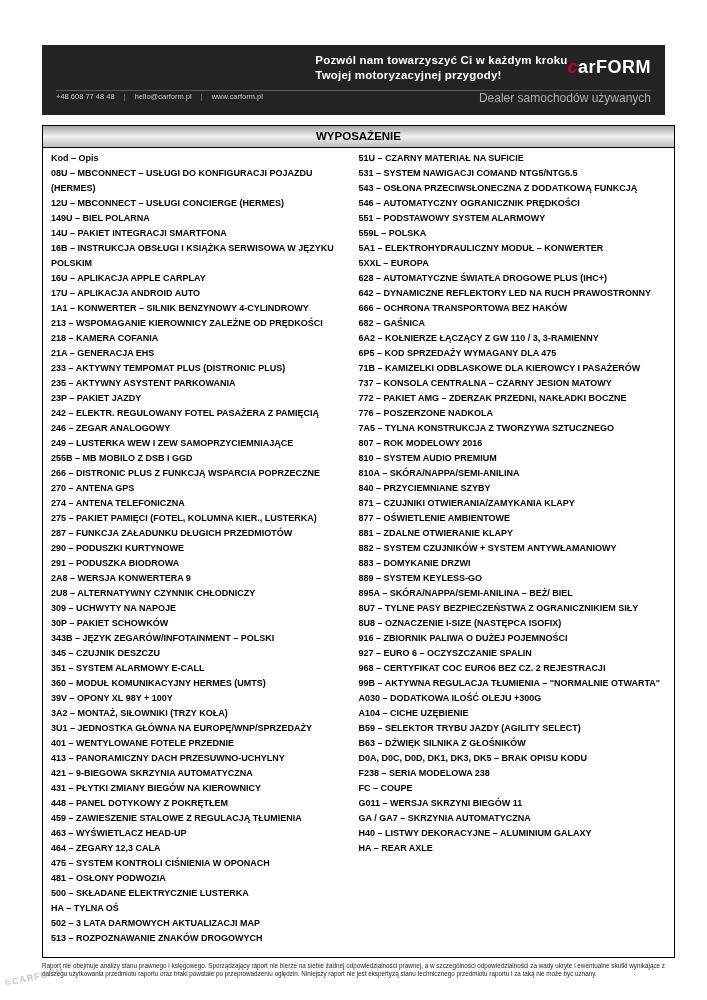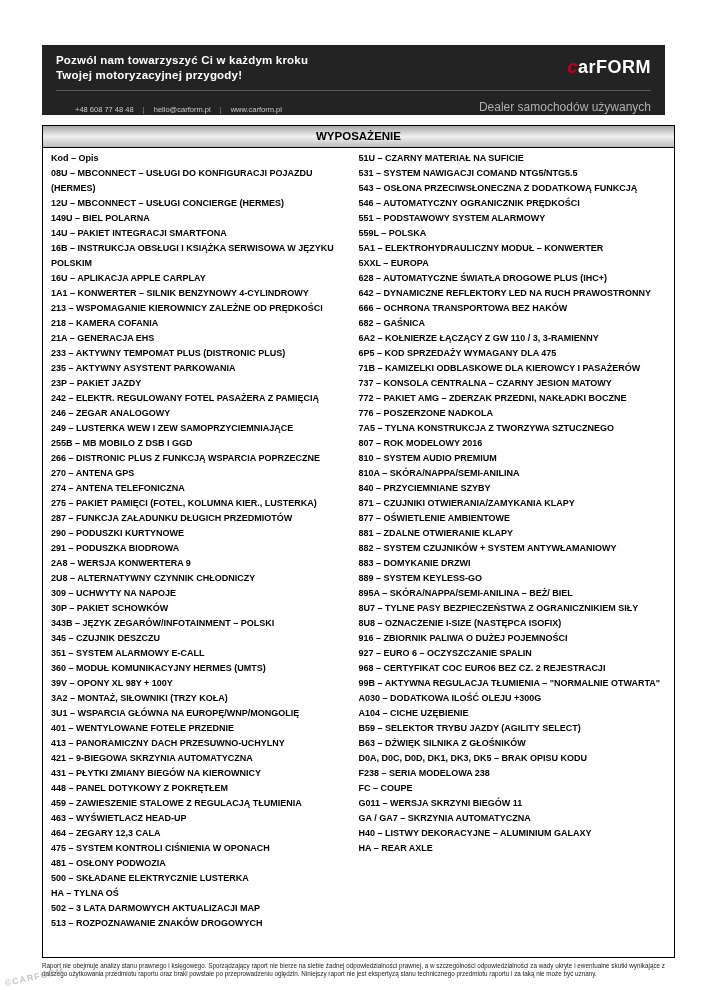--- a/index.html
+++ b/index.html
@@ -6,28 +6,28 @@
   .page {
     position:relative; width:707px; height:1000px; background:#ffffff;
     font-family:"Liberation Sans", sans-serif; overflow:hidden;
   }
 
   
   .banner {
     position:absolute; left:42px; right:42px; top:45px; height:70px;
     background:#232323; color:#fff; box-sizing:border-box; padding:0 14px;
   }
-  .banner-top { display:flex; justify-content:space-between; align-items:center; height:45px; }
+  .banner-top { display:flex; justify-content:flex-end; align-items:center; height:45px; }
   .tagline { font-weight:bold; font-size:11.5px; line-height:1.3; letter-spacing:0.2px; }
   .logo { font-size:18px; font-weight:bold; letter-spacing:0.5px; white-space:nowrap; }
   .logo-c { color:#c00020; font-style:italic; }
   .logo-ar { color:#ffffff; }
   .logo-form { color:#ffffff; }
   .banner-divider { border-top:1px solid #5a5a5a; height:0; }
-  .banner-bottom { display:flex; justify-content:space-between; align-items:flex-end; height:23px; font-size:7.5px; color:#c9c9c9;margin-left:19px; }
+  .banner-bottom { display:flex; justify-content:space-between; align-items:flex-start; height:23px; font-size:7.5px; color:#c9c9c9; }
   .contact span { vertical-align:middle; }
   .sep { margin:0 7px; color:#8a8a8a; }
   .dealer-sub { color:#b0b0b0; font-size:12px; }
 
   
   .equipment-box {
     position:absolute; left:42px; right:32px; top:125px; height:833px;
     border:1px solid #000; box-sizing:border-box; background:#fff; overflow:hidden;
   }
   .equipment-title {
@@ -88,20 +88,21 @@
     <div class="equipment-columns">
       <div class="col col-left">
         <div class="item col-header">Kod – Opis</div>
         <div>
             <div class="item">08U – MBCONNECT – USŁUGI DO KONFIGURACJI POJAZDU (HERMES)</div>
             <div class="item">12U – MBCONNECT – USŁUGI CONCIERGE (HERMES)</div>
             <div class="item">149U – BIEL POLARNA</div>
             <div class="item">14U – PAKIET INTEGRACJI SMARTFONA</div>
             <div class="item">16B – INSTRUKCJA OBSŁUGI I KSIĄŻKA SERWISOWA W JĘZYKU POLSKIM</div>
             <div class="item">16U – APLIKACJA APPLE CARPLAY</div>
+            <div class="item">17U – APLIKACJA ANDROID AUTO</div>
             <div class="item">1A1 – KONWERTER – SILNIK BENZYNOWY 4-CYLINDROWY</div>
             <div class="item">213 – WSPOMAGANIE KIEROWNICY ZALEŻNE OD PRĘDKOŚCI</div>
             <div class="item">218 – KAMERA COFANIA</div>
             <div class="item">21A – GENERACJA EHS</div>
             <div class="item">233 – AKTYWNY TEMPOMAT PLUS (DISTRONIC PLUS)</div>
             <div class="item">235 – AKTYWNY ASYSTENT PARKOWANIA</div>
             <div class="item">23P – PAKIET JAZDY</div>
             <div class="item">242 – ELEKTR. REGULOWANY FOTEL PASAŻERA Z PAMIĘCIĄ</div>
             <div class="item">246 – ZEGAR ANALOGOWY</div>
             <div class="item">249 – LUSTERKA WEW I ZEW SAMOPRZYCIEMNIAJĄCE</div>
@@ -116,21 +117,21 @@
             <div class="item">2A8 – WERSJA KONWERTERA 9</div>
             <div class="item">2U8 – ALTERNATYWNY CZYNNIK CHŁODNICZY</div>
             <div class="item">309 – UCHWYTY NA NAPOJE</div>
             <div class="item">30P – PAKIET SCHOWKÓW</div>
             <div class="item">343B – JĘZYK ZEGARÓW/INFOTAINMENT – POLSKI</div>
             <div class="item">345 – CZUJNIK DESZCZU</div>
             <div class="item">351 – SYSTEM ALARMOWY E-CALL</div>
             <div class="item">360 – MODUŁ KOMUNIKACYJNY HERMES (UMTS)</div>
             <div class="item">39V – OPONY XL 98Y + 100Y</div>
             <div class="item">3A2 – MONTAŻ, SIŁOWNIKI (TRZY KOŁA)</div>
-            <div class="item">3U1 – WSPARCIA GŁÓWNA NA EUROPĘ/WNP/MONGOLIĘ</div>
+            <div class="item">3U1 – JEDNOSTKA GŁÓWNA NA EUROPĘ/WNP/SPRZEDAŻY</div>
             <div class="item">401 – WENTYLOWANE FOTELE PRZEDNIE</div>
             <div class="item">413 – PANORAMICZNY DACH PRZESUWNO-UCHYLNY</div>
             <div class="item">421 – 9-BIEGOWA SKRZYNIA AUTOMATYCZNA</div>
             <div class="item">431 – PŁYTKI ZMIANY BIEGÓW NA KIEROWNICY</div>
             <div class="item">448 – PANEL DOTYKOWY Z POKRĘTŁEM</div>
             <div class="item">459 – ZAWIESZENIE STALOWE Z REGULACJĄ TŁUMIENIA</div>
             <div class="item">463 – WYŚWIETLACZ HEAD-UP</div>
             <div class="item">464 – ZEGARY 12,3 CALA</div>
             <div class="item">475 – SYSTEM KONTROLI CIŚNIENIA W OPONACH</div>
             <div class="item">481 – OSŁONY PODWOZIA</div>

